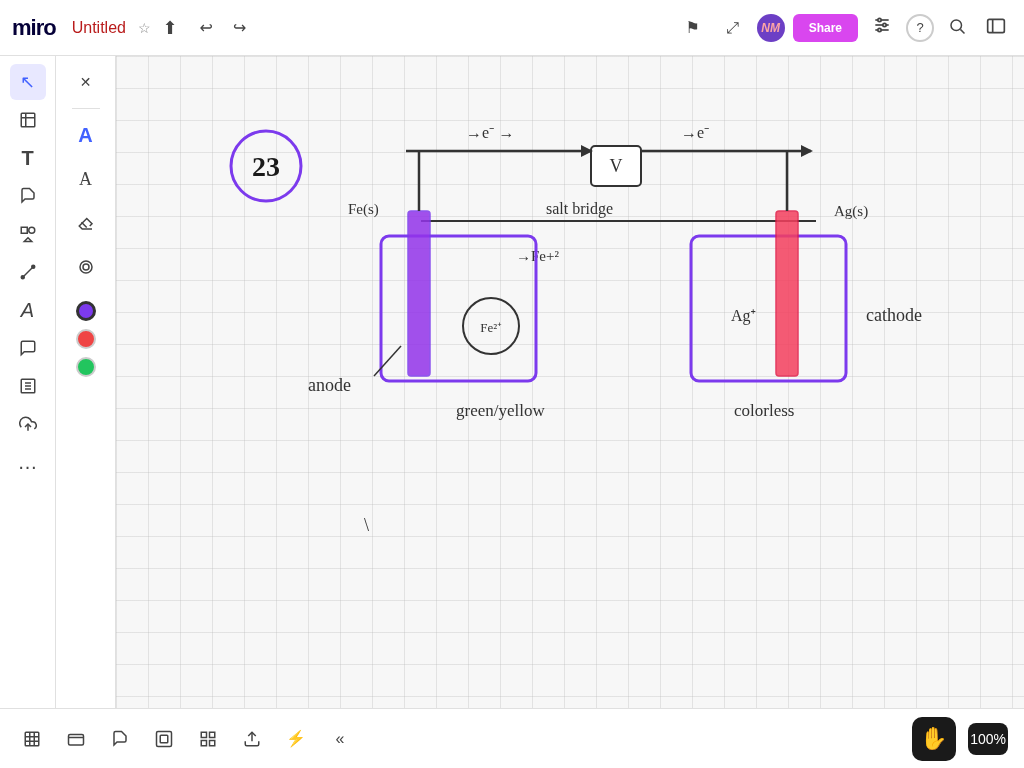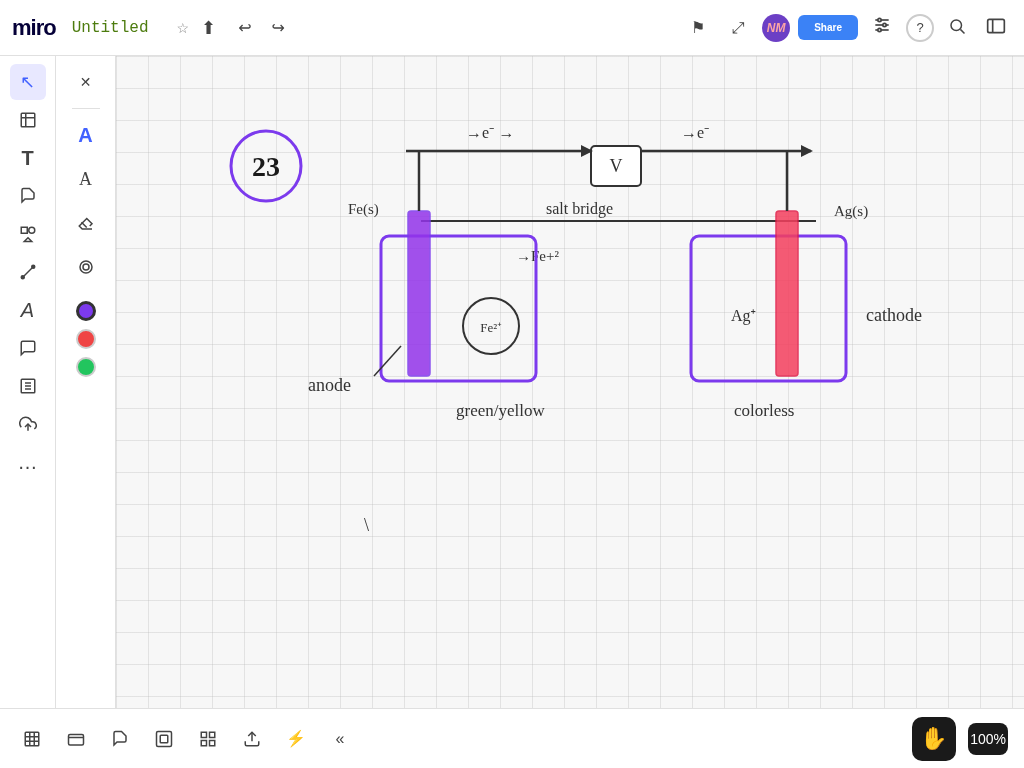--- a/index.html
+++ b/index.html
@@ -9,37 +9,37 @@
     #topbar {
       position: absolute; top: 0; left: 0; right: 0; height: 56px;
       background: #fff; display: flex; align-items: center;
       border-bottom: 1px solid #e0e0e0; z-index: 100; padding: 0 12px;
       gap: 8px;
     }
     #logo {
       font-size: 22px; font-weight: 900; color: #050038; letter-spacing: -1px; margin-right: 8px;
     }
     #doc-title {
-      font-size: 16px; font-weight: 500; color: #4d7c0f; margin-right: 20px; font-family: Liberation Mono, monospace;
+      font-size: 16px; font-weight: 500; color: #b91c1c; margin-right: 4px;
     }
     #star-icon { color: #888; font-size: 14px; margin-right: 4px; cursor: pointer; }
     #share-export { font-size: 18px; color: #444; cursor: pointer; margin-right: 8px; }
     #undo-btn, #redo-btn { font-size: 16px; color: #444; background: none; border: none; cursor: pointer; padding: 4px 6px; }
     .topbar-spacer { flex: 1; }
     #flag-icon, #cursor-icon, #user-avatar, #settings-icon, #help-icon, #search-icon-top, #menu-icon {
       width: 32px; height: 32px; display: flex; align-items: center; justify-content: center;
       cursor: pointer; border-radius: 6px; font-size: 16px; color: #444;
     }
     #user-avatar {
       background: #6c3fc5; color: #fca5a5; font-size: 12px; font-weight: bold;
       border-radius: 50%; width: 28px; height: 28px; font-style: italic;
     }
     #share-btn {
-      background: #3b82f6; color: #fff; border: none; border-radius: 6px;
-      padding: 7px 16px; font-size: 10px; font-weight: 600; cursor: pointer;
+      background: #d946ef; color: #fff; border: none; border-radius: 6px;
+      padding: 7px 16px; font-size: 12px; font-weight: 600; cursor: pointer;
     }
 
     
     #left-toolbar {
       position: absolute; top: 56px; left: 0; width: 56px; bottom: 60px;
       background: #fff; border-right: 1px solid #e0e0e0;
       display: flex; flex-direction: column; align-items: center; padding-top: 8px; gap: 2px; z-index: 100;
     }
     .tool-btn {
       width: 36px; height: 36px; display: flex; align-items: center; justify-content: center;

